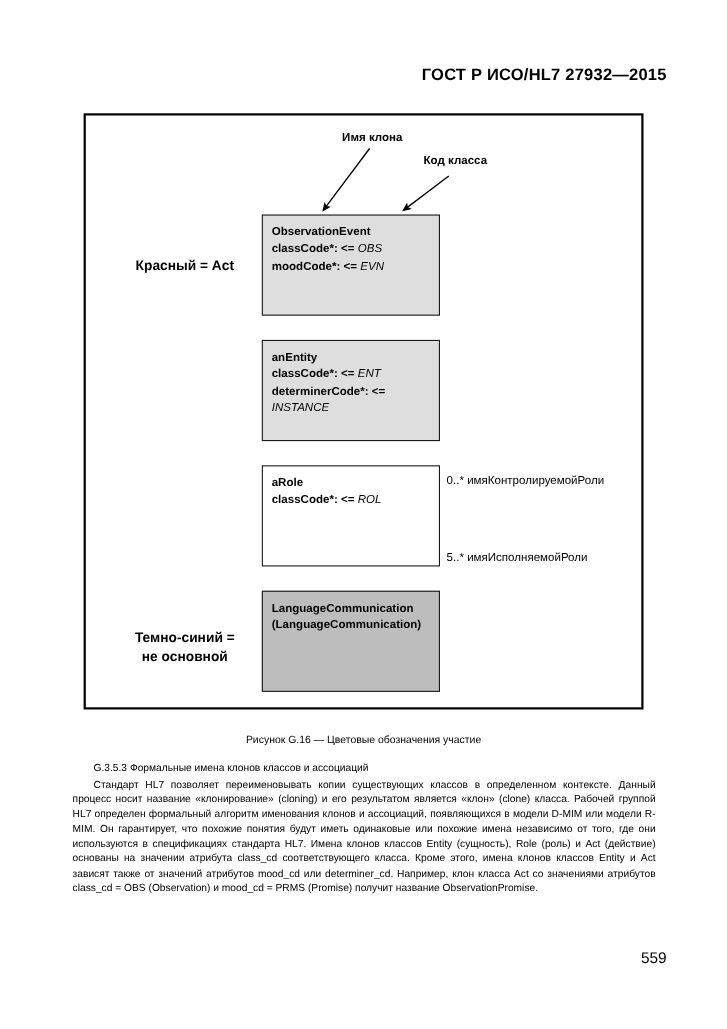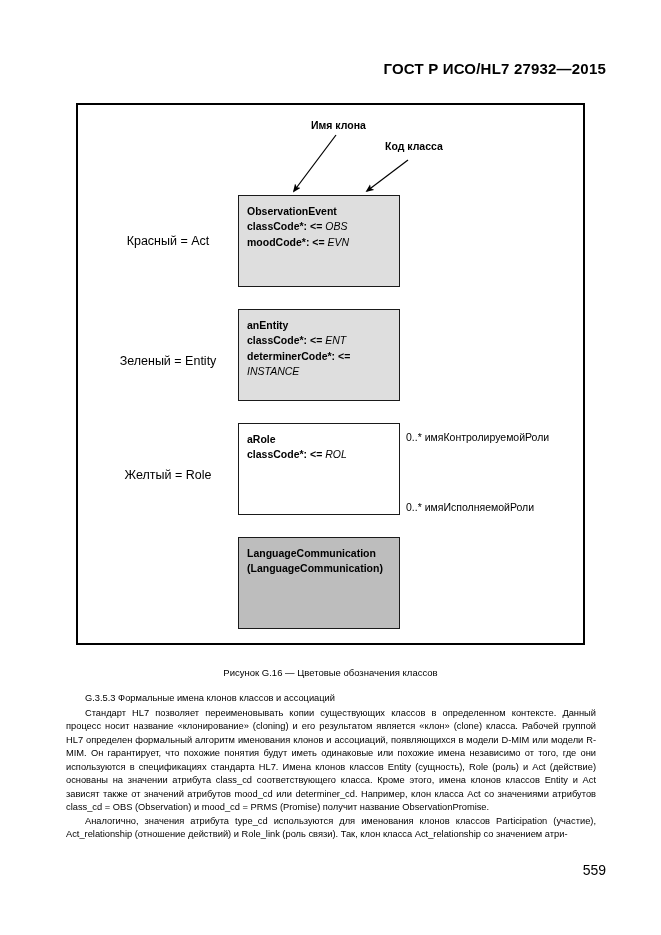--- a/index.html
+++ b/index.html
@@ -41,21 +41,21 @@
 
   .figure-inner {
     position: absolute;
     inset: 0;
   }
 
   
   .legend-label {
     position: absolute;
     font-size: 12.5px;
-    font-weight: normal;
+    font-weight: bold;
     text-align: center;
     line-height: 1.32;
     width: 170px;
     left: 5px;
   }
   .legend-act    { top: 128px; }
   .legend-entity { top: 248px; }
   .legend-role   { top: 362px; }
   .legend-nonkey { top: 467px; }
 
@@ -177,22 +177,24 @@
       <defs>
         <marker id="arrowhead" markerWidth="7" markerHeight="7" refX="5.5" refY="3" orient="auto" markerUnits="strokeWidth">
           <path d="M0,0 L7,3 L0,6 L1.6,3 Z" fill="#000000"></path>
         </marker>
       </defs>
       <line x1="258" y1="30" x2="216" y2="86" stroke="#000000" stroke-width="1.2" marker-end="url(#arrowhead)"></line>
       <line x1="330" y1="55" x2="289" y2="86" stroke="#000000" stroke-width="1.2" marker-end="url(#arrowhead)"></line>
     </svg>
 
     <div class="legend-label legend-act">Красный = Act</div>
-    <div class="legend-label legend-entity">Зеленый = Entity</div>
-    <div class="legend-label legend-role">Желтый = Role</div>
+    <div class="legend-label legend-nonkey">
+      <span>Темно-синий =</span><br>
+      <span>не основной</span>
+    </div>
 
     <div class="class-box gray-light box-entity">
       <span class="cls-name">anEntity</span>
       <span class="cls-attr"><span>classCode*: &lt;=</span> <span class="val">ENT</span></span>
       <span class="cls-attr"><span>determinerCode*: &lt;=</span> <span class="val">INSTANCE</span></span>
     </div>
 
     <div class="class-box gray-light box-act">
       <span class="cls-name">ObservationEvent</span>
       <span class="cls-attr"><span>classCode*: &lt;=</span> <span class="val">OBS</span></span>
@@ -203,26 +205,25 @@
       <span class="cls-name">aRole</span>
       <span class="cls-attr"><span>classCode*: &lt;=</span> <span class="val">ROL</span></span>
     </div>
 
     <div class="class-box gray-dark box-langcomm">
       <span class="cls-name">LanguageCommunication</span>
       <span class="cls-name">(LanguageCommunication)</span>
     </div>
 
     <div class="role-label role-controlled">0..* имяКонтролируемойРоли</div>
-    <div class="role-label role-performed">0..* имяИсполняемойРоли</div>
+    <div class="role-label role-performed">5..* имяИсполняемойРоли</div>
 
   </div>
 </div>
 
-<div class="figure-caption">Рисунок G.16 — Цветовые обозначения классов</div>
+<div class="figure-caption">Рисунок G.16 — Цветовые обозначения участие</div>
 
 <div class="body-text">
   <p class="heading">G.3.5.3 Формальные имена клонов классов и ассоциаций</p>
   <p class="indent">Стандарт HL7 позволяет переименовывать копии существующих классов в определенном контексте. Данный процесс носит название «клонирование» (cloning) и его результатом является «клон» (clone) класса. Рабочей группой HL7 определен формальный алгоритм именования клонов и ассоциаций, появляющихся в модели D-MIM или модели R-MIM. Он гарантирует, что похожие понятия будут иметь одинаковые или похожие имена независимо от того, где они используются в спецификациях стандарта HL7. Имена клонов классов Entity (сущность), Role (роль) и Act (действие) основаны на значении атрибута class_cd соответствующего класса. Кроме этого, имена клонов классов Entity и Act зависят также от значений атрибутов mood_cd или determiner_cd. Например, клон класса Act со значениями атрибутов class_cd = OBS (Observation) и mood_cd = PRMS (Promise) получит название ObservationPromise.</p>
-  <p class="indent">Аналогично, значения атрибута type_cd используются для именования клонов классов Participation (участие), Act_relationship (отношение действий) и Role_link (роль связи). Так, клон класса Act_relationship со значением атри-</p>
 </div>
 
 <div class="page-number">559</div>
 
 </body></html>

